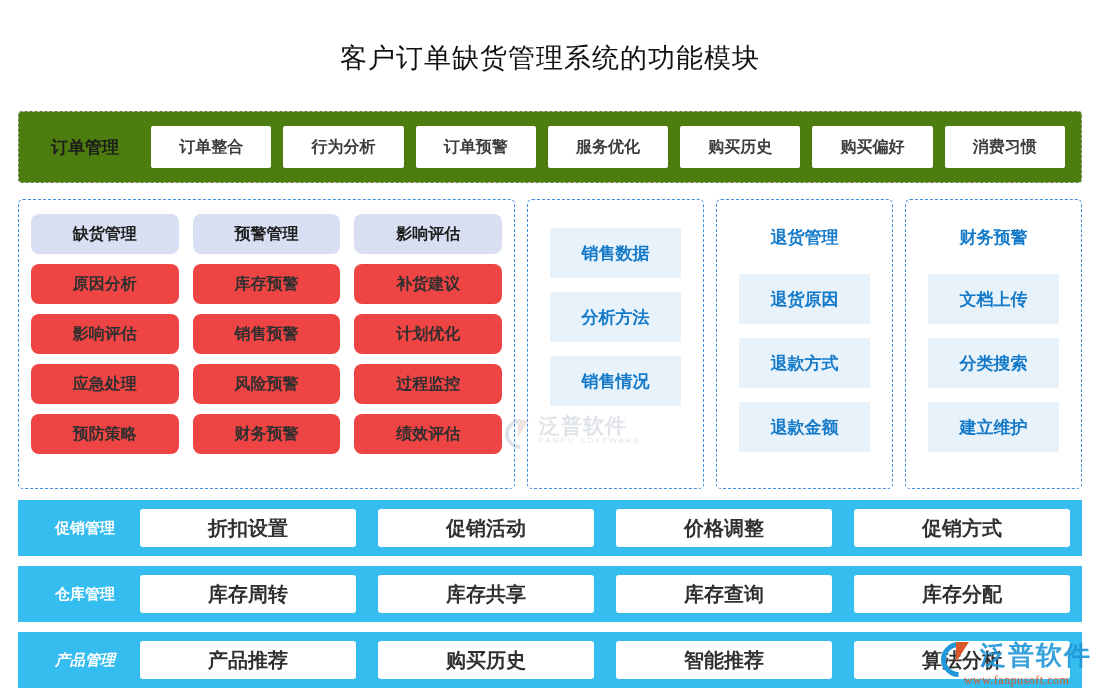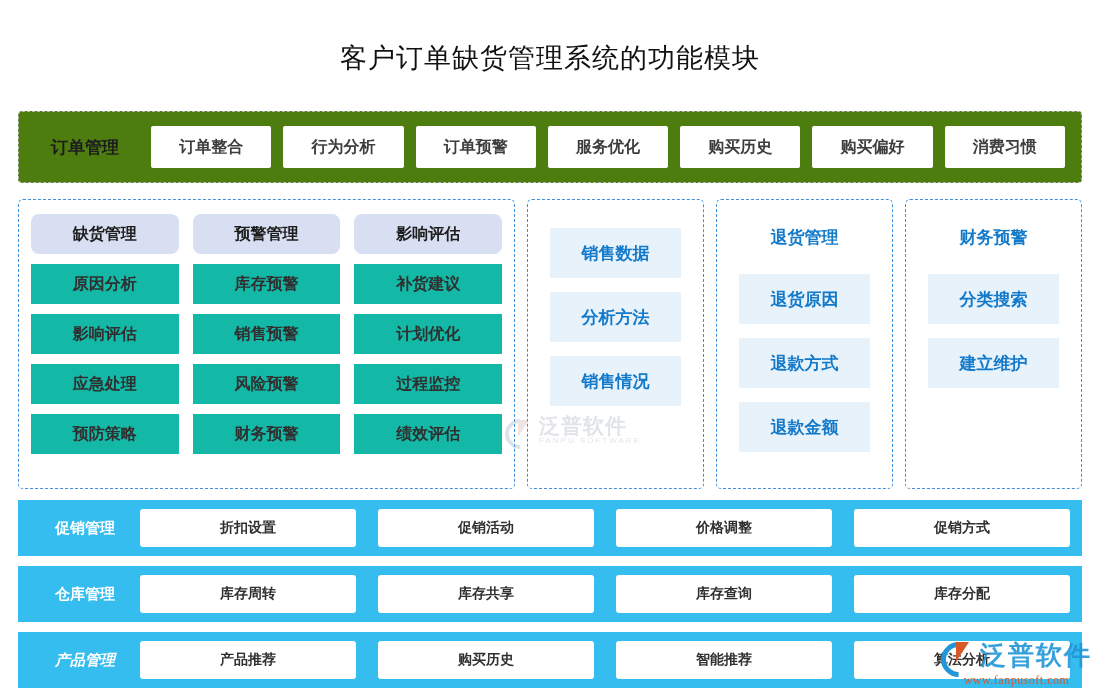--- a/index.html
+++ b/index.html
@@ -55,24 +55,24 @@
     border-radius:5px;
     background:#ffffff;
     padding:14px 12px;
     position:relative;
   }
   .panel-wide{flex:0 0 497px;display:flex;gap:14px;}
   .panel-narrow{flex:1 1 0;display:flex;flex-direction:column;align-items:center;}
 
   .col{flex:1 1 0;display:flex;flex-direction:column;gap:10px;}
   .cell{
-    height:40px;border-radius:0;
+    height:40px;border-radius:8px;
     display:flex;align-items:center;justify-content:center;
     font-size:16px;font-weight:bold;
-    background:#14b8a6;color:#2f2f2f;
+    background:#ef4444;color:#2f2f2f;
   }
   .cell.head{background:#d8dff2;color:#1d1d1d;border-radius:8px;}
 
   .panel-narrow .ntitle{
     height:46px;display:flex;align-items:center;justify-content:center;
     font-size:17px;font-weight:bold;color:#1379c9;
     width:100%;
   }
   .panel-narrow .ncell{
     margin-top:14px;height:50px;width:87%;
@@ -93,21 +93,21 @@
   .blue-row.r3{top:632px;}
   .blue-label{
     flex:0 0 110px;text-align:center;
     font-size:15px;font-weight:bold;color:#ffffff;
   }
   .blue-label.italic{font-style:italic;}
   .blue-cells{flex:1 1 auto;display:flex;gap:22px;}
   .blue-cell{
     flex:1 1 0;height:38px;background:#ffffff;border-radius:3px;
     display:flex;align-items:center;justify-content:center;
-    font-size:14px;font-weight:bold;color:#303030;
+    font-size:20px;font-weight:bold;color:#303030;
   }
 
   
   .wm-center{
     position:absolute;left:505px;top:415px;
     display:flex;align-items:center;gap:4px;
     opacity:.30;pointer-events:none;
   }
   .wm-center .wm-text{
     font-size:21px;font-weight:bold;color:#9aa6b4;letter-spacing:1px;
@@ -215,20 +215,21 @@
 
     <div class="panel panel-narrow">
       <div class="ntitle">退货管理</div>
       <div class="ncell">退货原因</div>
       <div class="ncell">退款方式</div>
       <div class="ncell">退款金额</div>
     </div>
 
     <div class="panel panel-narrow">
       <div class="ntitle">财务预警</div>
+      <div class="ncell">文档上传</div>
       <div class="ncell">分类搜索</div>
       <div class="ncell">建立维护</div>
     </div>
 
   </div>
 
   <div class="blue-row r1">
     <div class="blue-label">促销管理</div>
     <div class="blue-cells">
       <div class="blue-cell">折扣设置</div>

